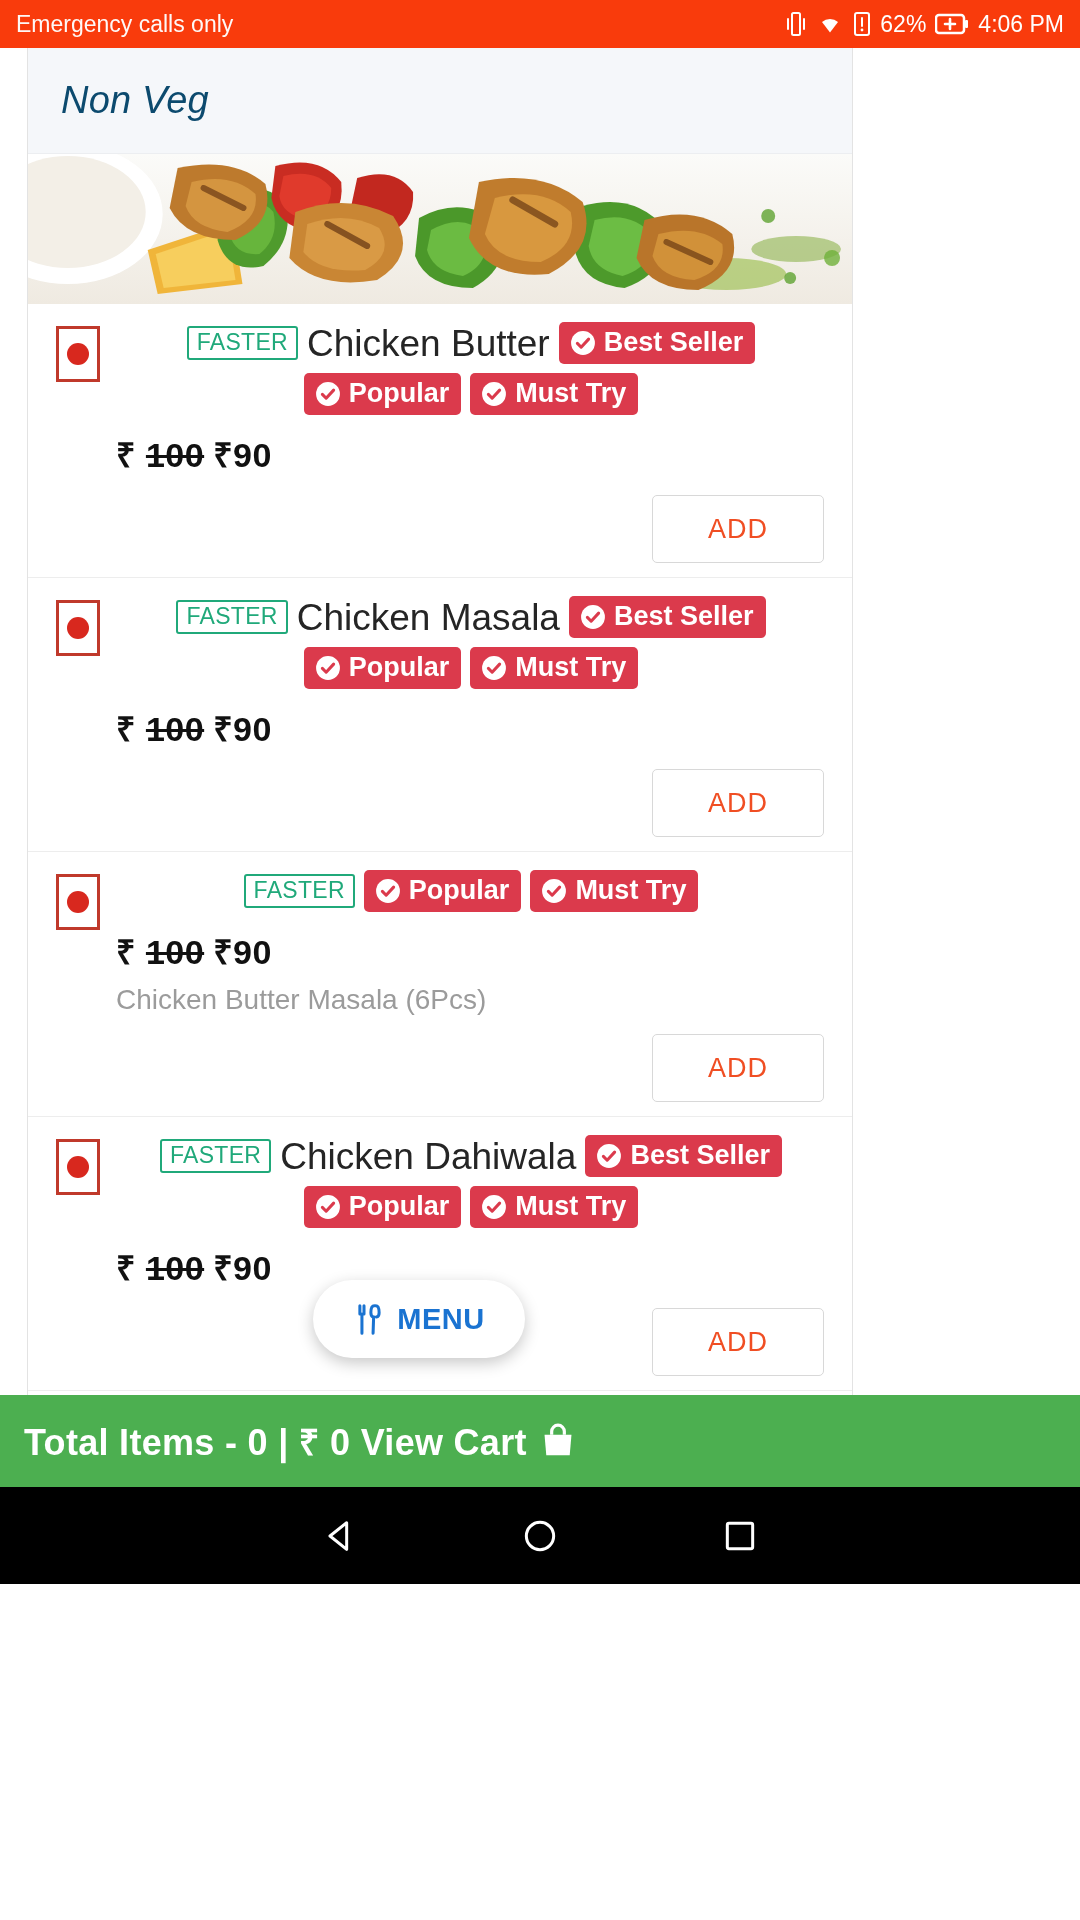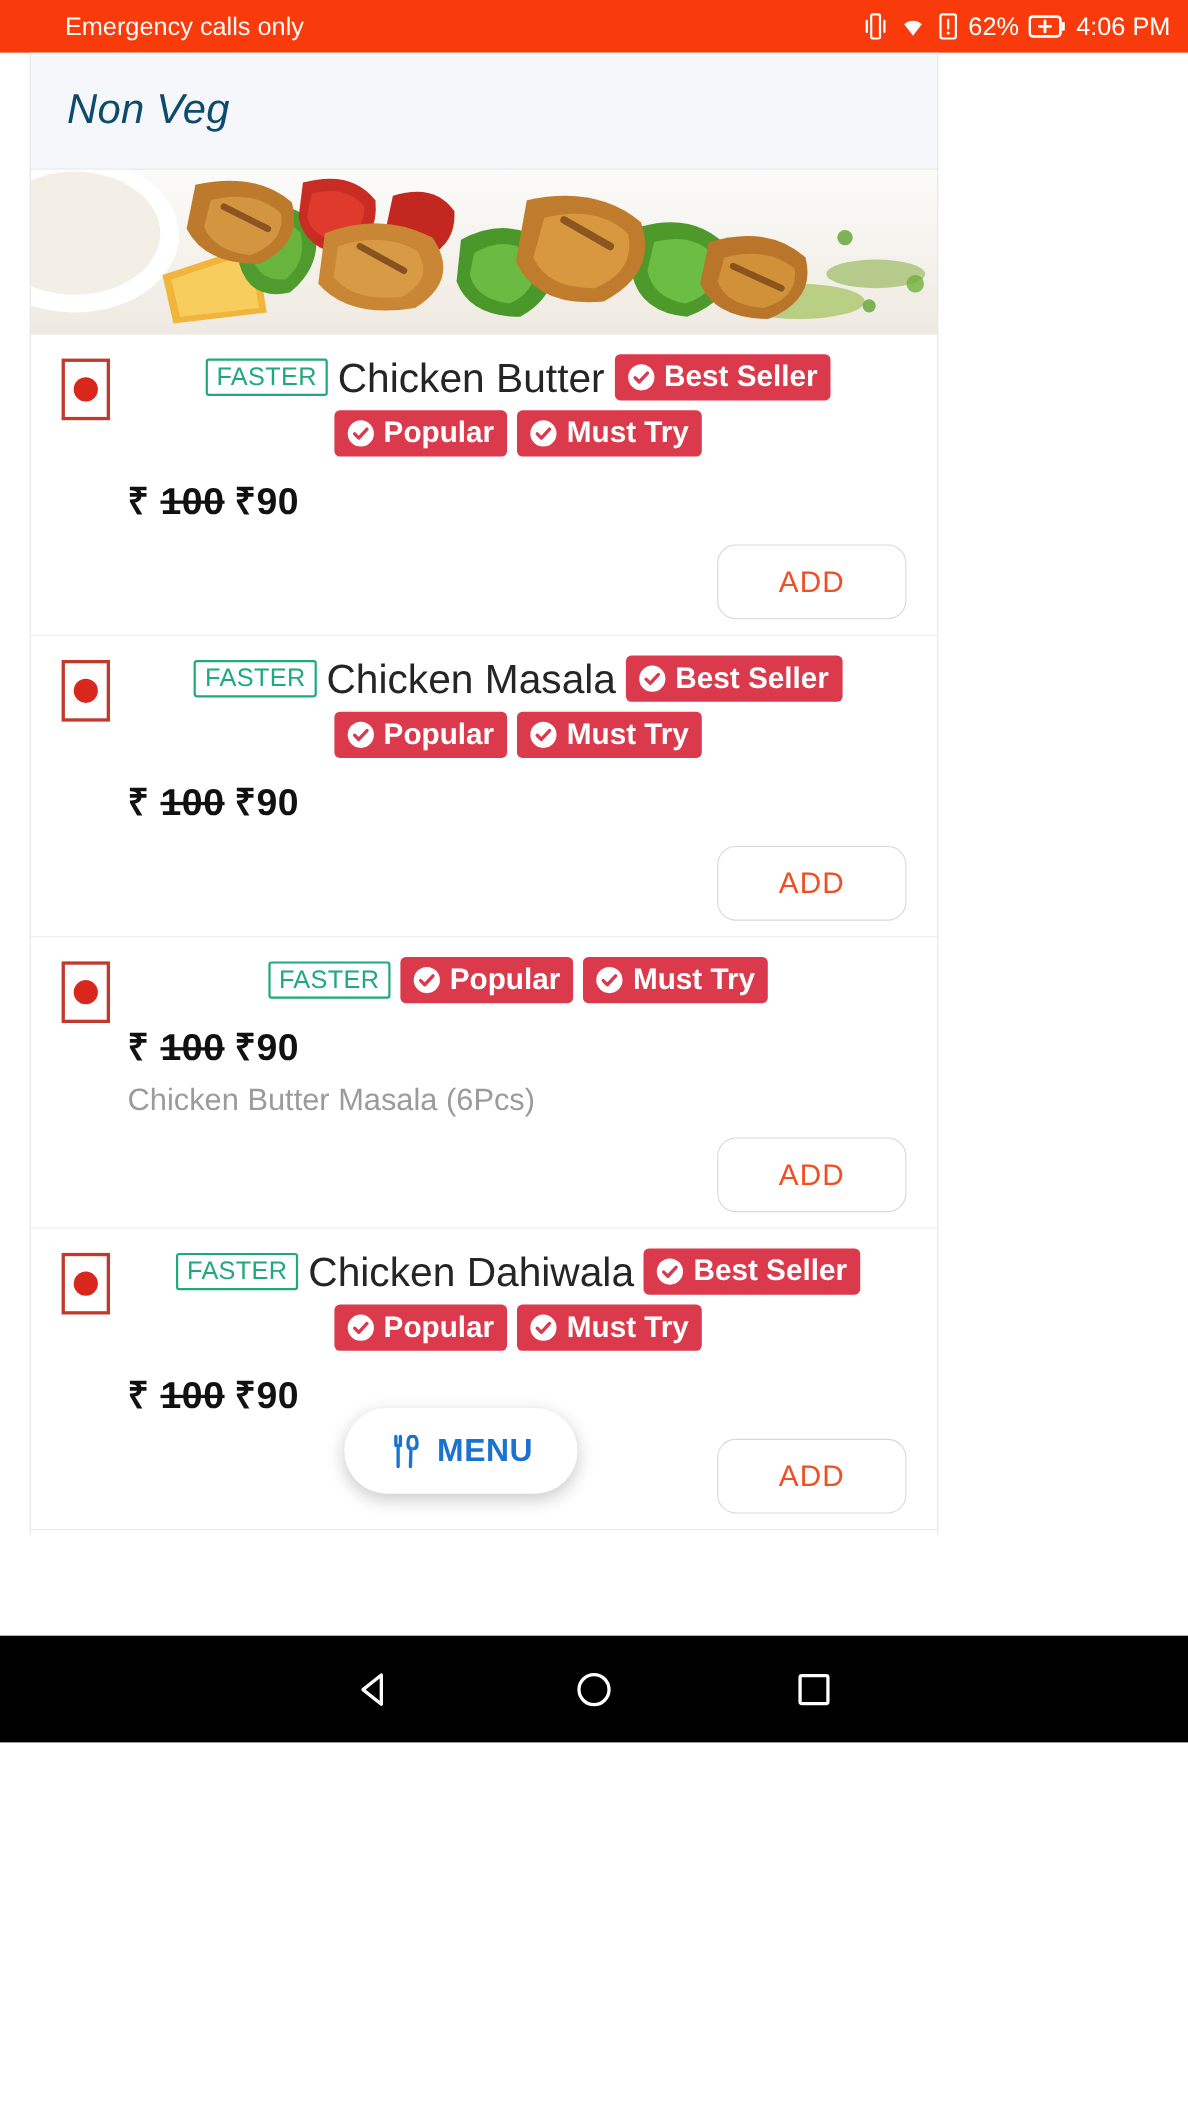--- a/index.html
+++ b/index.html
@@ -10,21 +10,21 @@
     overflow:hidden;
     position:relative;
   }
 
   
   .statusbar{
     height:48px; background:#F93B0C; color:#ffffff;
     display:flex; align-items:center; justify-content:space-between;
     padding:0 16px; font-size:23px;
   }
-  .status-left{ display:flex; align-items:center; gap:8px; opacity:.97;margin-left:43px;}
+  .status-left{ display:flex; align-items:center; gap:8px; opacity:.97;}
   .status-right{ display:flex; align-items:center; gap:9px; font-size:23px;}
   .sb-ico{ display:inline-flex; align-items:center; }
   .sb-ico svg{ display:block; }
 
   
   .app{
     position:absolute; top:48px; left:0; width:1080px; height:1872px;
     background:#ffffff;
   }
   .page{
@@ -77,21 +77,21 @@
   .tag .chk svg{ display:block; }
 
   .price-line{ margin-top:16px; font-size:34px; color:#111; font-weight:bold; letter-spacing:.5px;}
   .price-line .old{ text-decoration:line-through; }
   .price-line .new{ margin-left:9px; }
   .desc{ margin-top:10px; font-size:28px; color:#9b9b9b; }
 
   .add-row{ display:flex; justify-content:flex-end; padding:0 28px; margin-top:18px; }
   .add-btn{
     width:172px; height:68px; border:1px solid #d8d8d8; background:#fff;
-    border-radius:17px; color:#f04e23; font-size:27px; letter-spacing:1px;
+    border-radius:5px; color:#f04e23; font-size:27px; letter-spacing:1px;
     display:flex; align-items:center; justify-content:center;
   }
 
   
   .menu-pill{
     position:absolute; left:313px; top:1232px;
     width:212px; height:78px; background:#ffffff;
     border-radius:42px; box-shadow:0 5px 16px rgba(0,0,0,.22);
     display:flex; align-items:center; justify-content:center; gap:11px;
   }
@@ -384,20 +384,29 @@
     <span class="mico">
       <svg width="33" height="33" viewBox="0 0 24 24" fill="#1a73d1">
         <path d="M5 2 L5 8 M8 2 L8 8 M6.5 8 L6.5 22" stroke="#1a73d1" stroke-width="2.2" stroke-linecap="round" fill="none"></path>
         <path d="M15.5 2 C13.5 2 13 5 13 7 C13 9 14 10 15 10.2 L14.6 22" stroke="#1a73d1" stroke-width="2.2" stroke-linecap="round" fill="none"></path>
         <path d="M16.5 2 C18.5 2 19 5 19 7 C19 9 18 10 17 10.2" stroke="#1a73d1" stroke-width="2.2" stroke-linecap="round" fill="none"></path>
       </svg>
     </span>
     <span class="mlabel">MENU</span>
   </div>
 
+  <div class="cartbar">
+    <span class="cart-text">Total Items - 0 | ₹ 0 View Cart</span>
+    <span class="cart-ico">
+      <svg width="38" height="38" viewBox="0 0 24 24">
+        <path d="M3.5 8 H20.5 L19.4 21 H4.6 Z" fill="#ffffff"></path>
+        <path d="M8 8 V6 A4 4 0 0 1 16 6 V8" fill="none" stroke="#ffffff" stroke-width="2"></path>
+      </svg>
+    </span>
+  </div>
 
   <div class="navbar">
     <span class="nb">
       <svg width="40" height="40" viewBox="0 0 24 24">
           <path d="M16 4 L6 12 L16 20 Z" fill="none" stroke="#ffffff" stroke-width="1.8" stroke-linejoin="round"></path>
         </svg>
     </span>
     <span class="nb">
       <svg width="40" height="40" viewBox="0 0 24 24">
           <circle cx="12" cy="12" r="8.2" fill="none" stroke="#ffffff" stroke-width="1.8"></circle>

